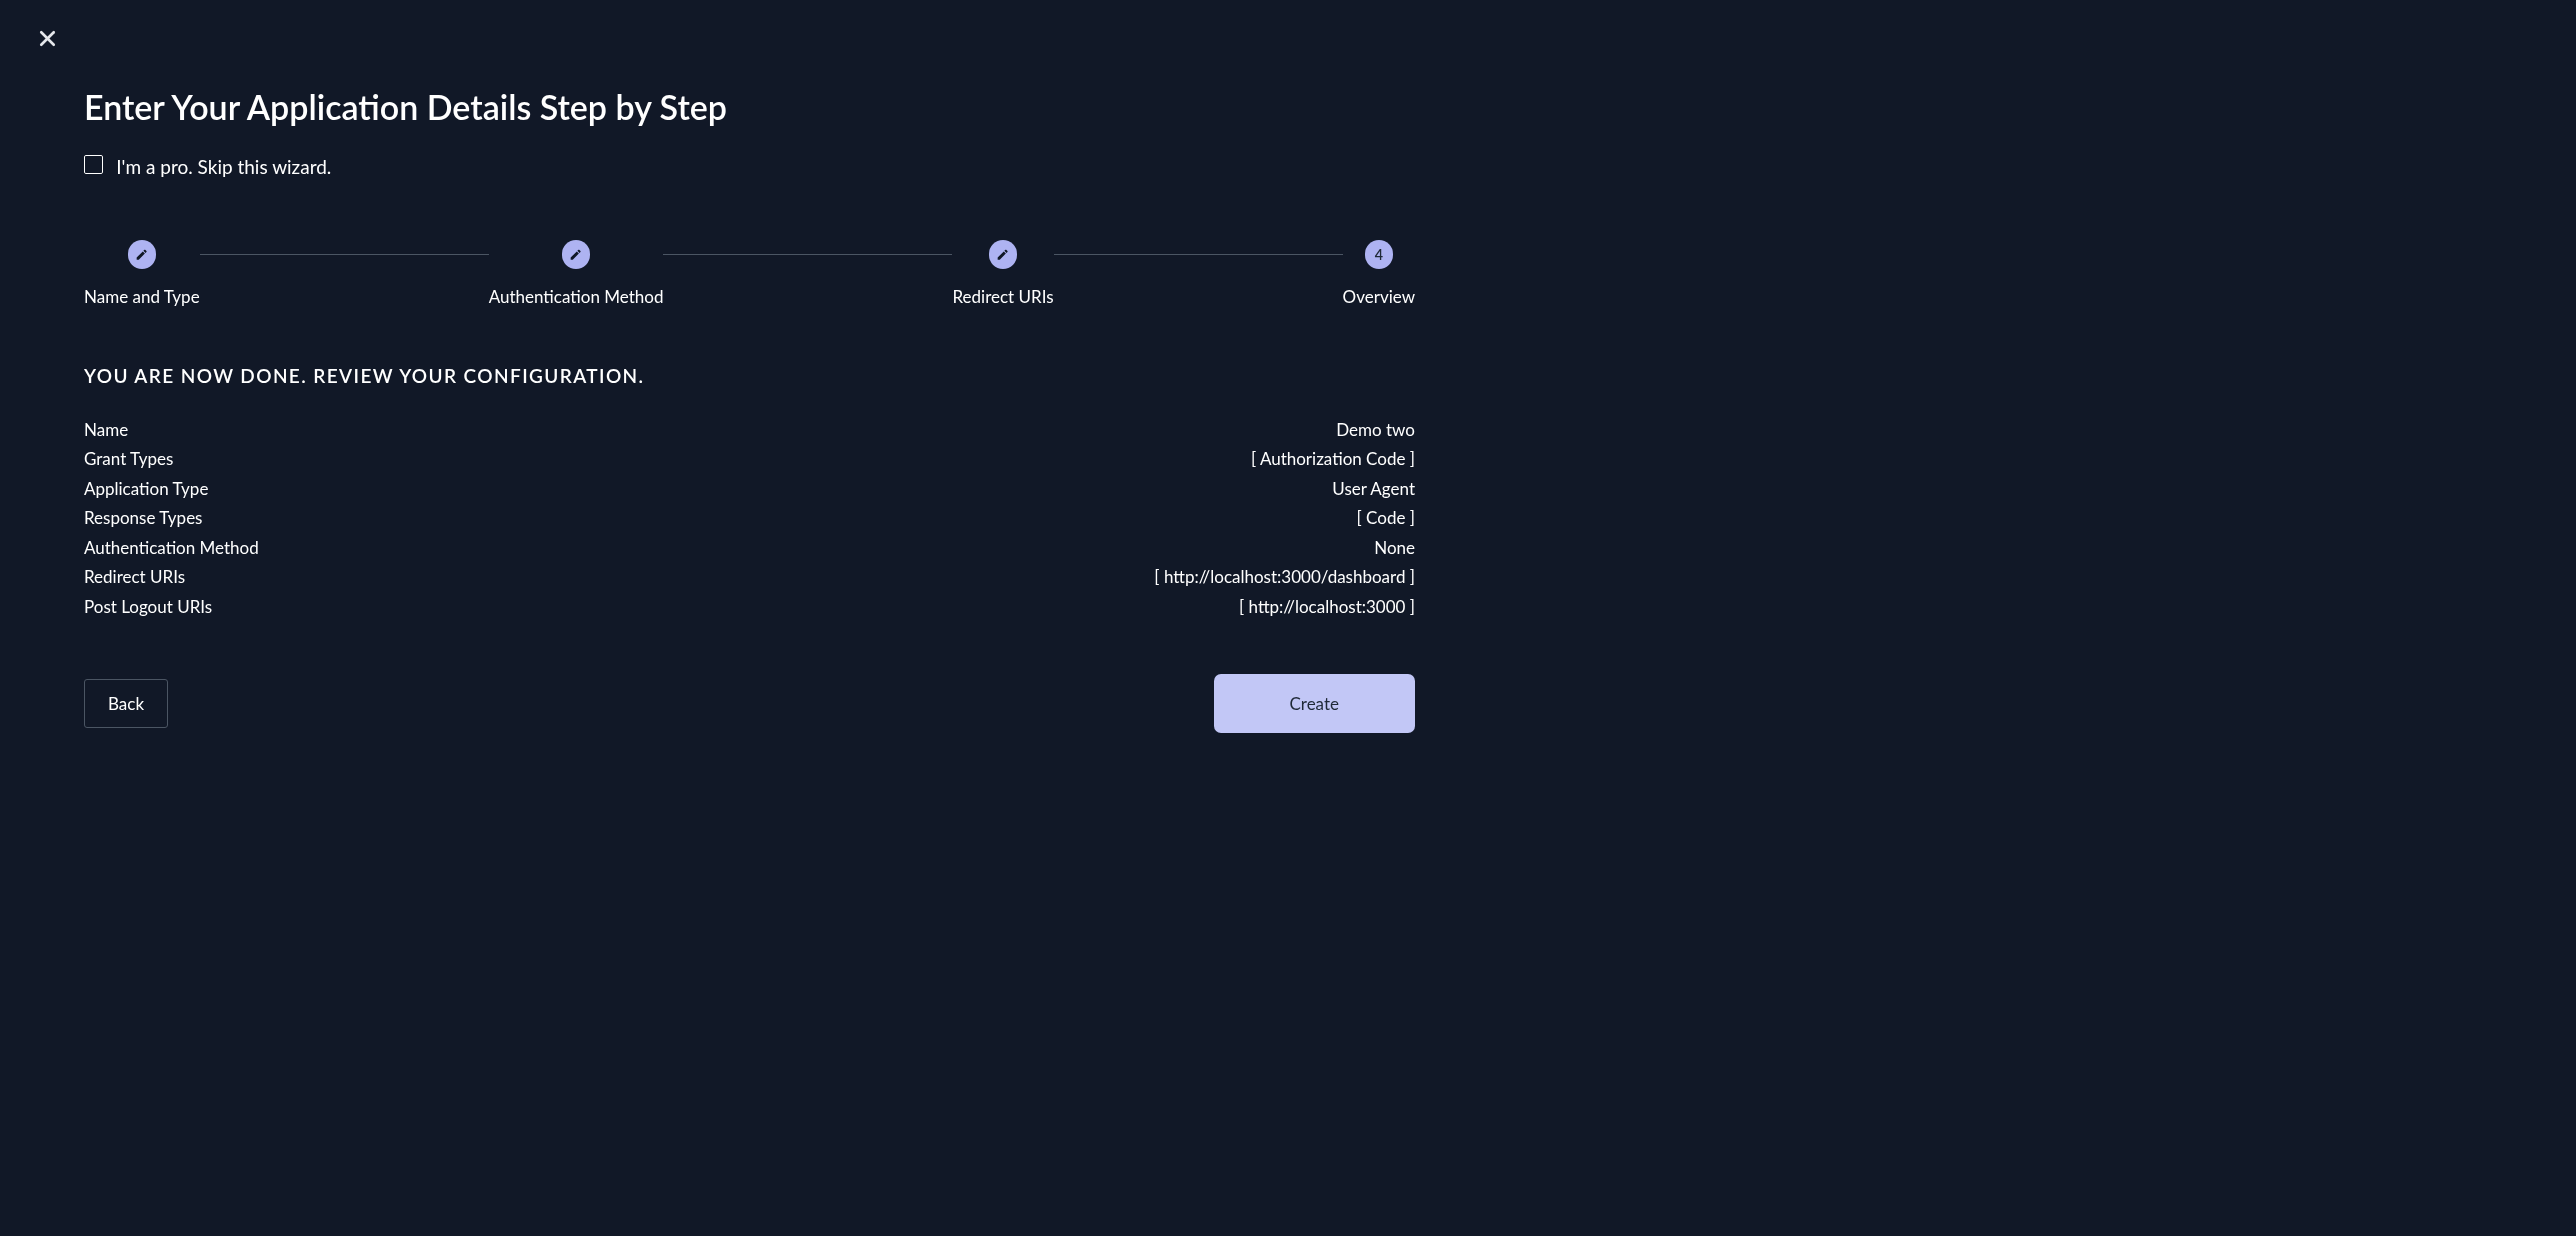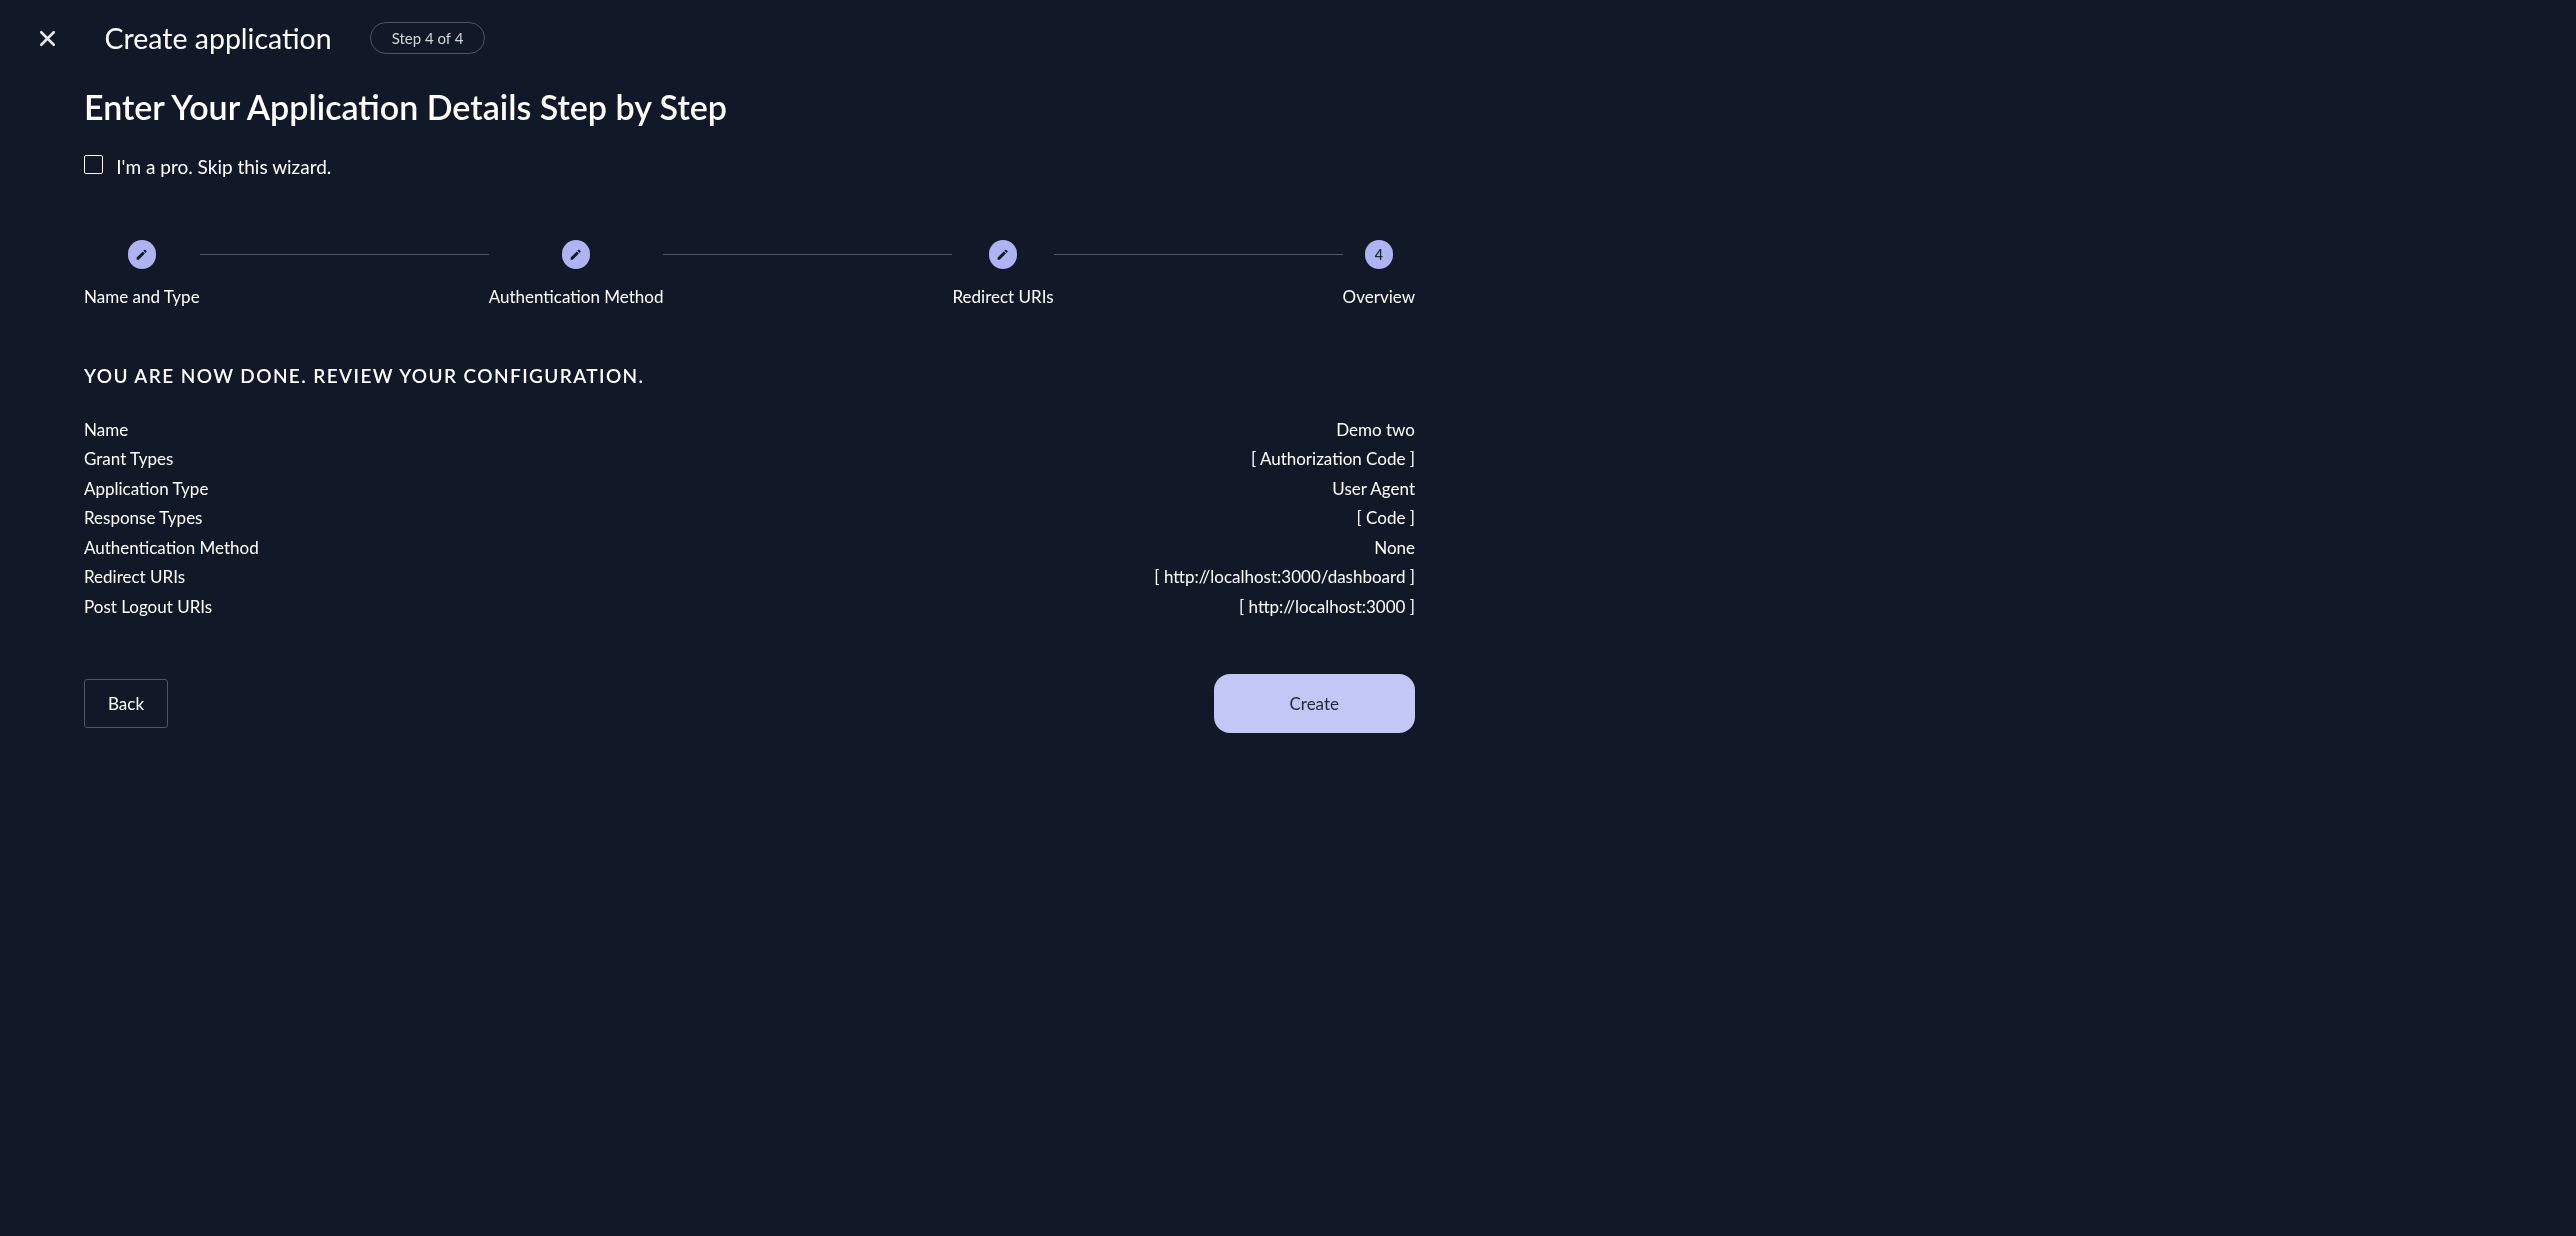--- a/index.html
+++ b/index.html
@@ -145,41 +145,37 @@
       padding: 13.3px 23px;
       border-radius: 3px;
       cursor: pointer;
       font-family: inherit;
     }
     .create-btn {
       background: #c2c7f6;
       color: #1f2937;
       font-size: 17px;
       padding: 19px 76px;
-      border-radius: 16px;
+      border-radius: 7px;
       border: none;
       cursor: pointer;
       font-family: inherit;
     }
   </style>
 </head>
 <body>
 
 <div class="container">
   <div class="header">
     <div class="close-btn">
       <svg viewBox="0 0 24 24" fill="none" stroke="currentColor" stroke-width="2.5" stroke-linecap="round">
         <line x1="18" y1="6" x2="6" y2="18"></line>
         <line x1="6" y1="6" x2="18" y2="18"></line>
       </svg>
     </div>
-    <div class="title-group">
-      <div class="page-title">Create application</div>
-      <div class="step-badge">Step 4 of 4</div>
-    </div>
   </div>
 
   <div class="content">
     <div class="heading">Enter Your Application Details Step by Step</div>
 
     <div class="checkbox-row">
       <div class="checkbox"></div>
       <div class="checkbox-label">I'm a pro. Skip this wizard.</div>
     </div>
 

